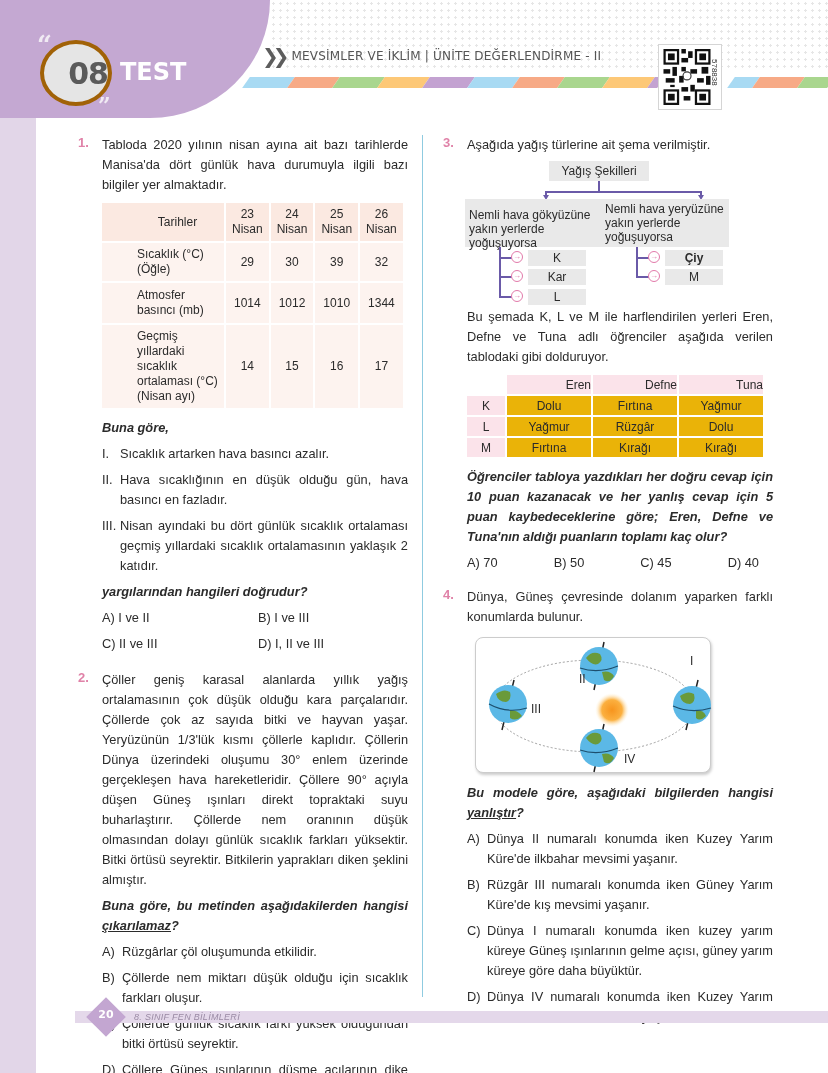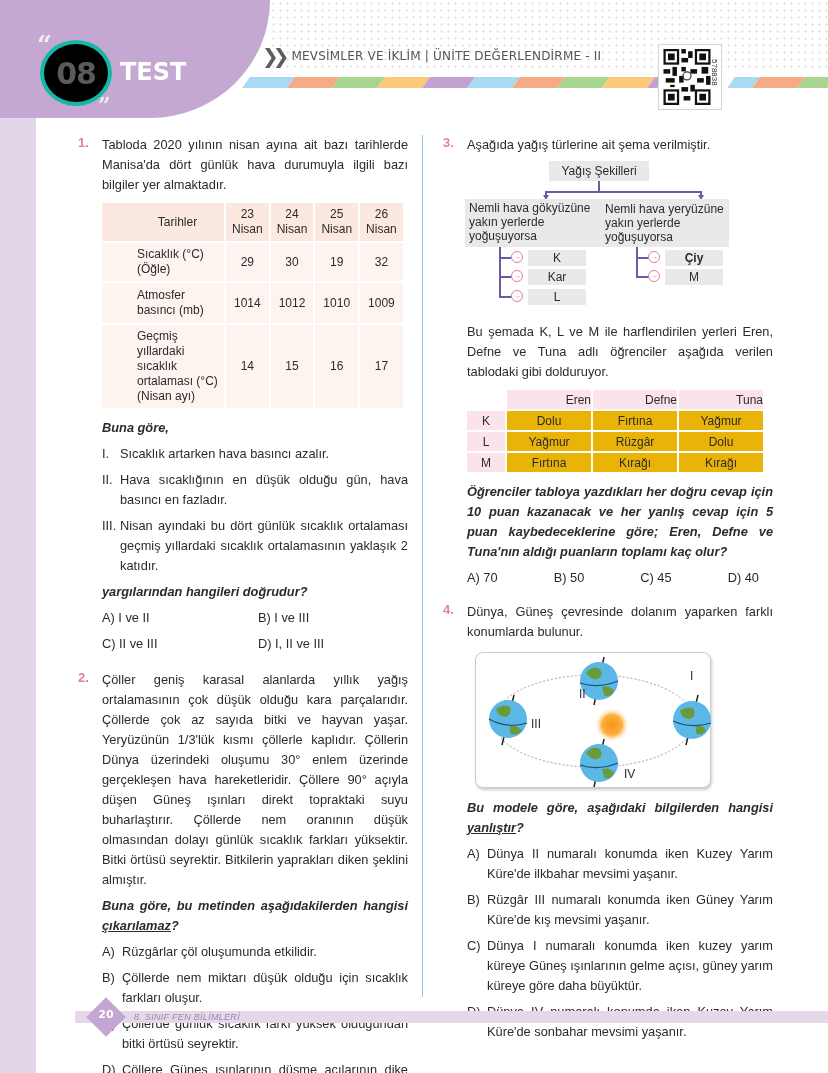--- a/index.html
+++ b/index.html
@@ -4,21 +4,21 @@
 <style>
   * { box-sizing: border-box; margin: 0; padding: 0; }
   html, body { width: 828px; height: 1073px; overflow: hidden; background: #ffffff; }
   body { position: relative; font-family: "Liberation Sans", sans-serif; color: #2b2b2b; font-size: 13px; }
 
   
   .left-strip { position: absolute; left: 0; top: 0; width: 36px; height: 1073px; background: #e2d6e8; }
 
   
   .header-shape { position: absolute; left: 0; top: 0; width: 270px; height: 118px; background: #c4a8d2; border-bottom-right-radius: 120px 118px; }
-  .badge { position: absolute; left: 40px; top: 40px; width: 72px; height: 66px; border-radius: 50%; background: #000000; border: 4px solid #14b8a6; display: flex; align-items: center; justify-content: center; }
+  .badge { position: absolute; left: 40px; top: 40px; width: 72px; height: 66px; border-radius: 50%; background: #e5e5e5; border: 4px solid #a16207; display: flex; align-items: center; justify-content: flex-end; }
   .badge-num { font-family: "DejaVu Sans", sans-serif; font-weight: bold; font-size: 30px; color: #5a5a5a; letter-spacing: -1px; }
   .badge-quote-l { position: absolute; left: 37px; top: 30px; font-size: 26px; font-weight: bold; color: #f0eaf3; font-family: "DejaVu Serif", serif; }
   .badge-quote-r { position: absolute; left: 98px; top: 92px; font-size: 22px; font-weight: bold; color: #f0eaf3; font-family: "DejaVu Serif", serif; }
   .test-label { position: absolute; left: 120px; top: 58px; font-family: "DejaVu Sans", sans-serif; font-weight: bold; font-size: 24px; color: #ffffff; }
 
   
   .dot-pattern { position: absolute; left: 270px; top: 0; width: 558px; height: 70px;
     background-image: radial-gradient(#e6e6e6 1px, transparent 1.2px); background-size: 7px 7px; }
 
   .chapter-title { position: absolute; left: 262px; top: 44px; display: flex; align-items: center; gap: 8px; }
@@ -55,24 +55,24 @@
   .stmt .rt { text-align: justify; flex: 1; }
 
   .opts-grid { display: grid; grid-template-columns: 156px 150px; row-gap: 6px; margin-top: 6px; font-size: 12.8px; line-height: 20px; }
   .opts4 { display: flex; justify-content: space-between; margin-top: 6px; font-size: 12.8px; padding-right: 14px; line-height: 20px; }
 
   .opt { display: flex; margin-top: 6px; line-height: 20px; font-size: 12.8px; }
   .opt .ol { width: 20px; flex-shrink: 0; }
   .opt .ot { flex: 1; text-align: justify; }
 
   
-  .diagram { position: relative; width: 300px; height: 142px; margin: 6px 0 19px 22px; }
+  .diagram { position: relative; width: 300px; height: 142px; margin: 6px 0 4px 22px; }
   .d-box { position: absolute; background: #e9e9e9; font-size: 12px; line-height: 14px; }
   .d-top { left: 84px; top: 0; width: 100px; height: 20px; text-align: center; padding-top: 3px; }
-  .d-left { left: 0; top: 32px; width: 136px; height: 48px; padding: 2px 4px; }
+  .d-left { left: 0; top: 32px; width: 136px; height: 48px; padding: 9px 4px; }
   .d-right { left: 136px; top: 32px; width: 128px; height: 48px; padding: 3px 4px; }
   .d-leaf { position: absolute; width: 58px; height: 16px; background: #e9e9e9; text-align: center; font-size: 12px; line-height: 16px; }
   .d-line { position: absolute; background: #6a5aa8; }
   .d-arrow { position: absolute; width: 0; height: 0; border-left: 3px solid transparent; border-right: 3px solid transparent; border-top: 5px solid #6a5aa8; }
   .d-circ { position: absolute; width: 12px; height: 12px; border-radius: 50%; border: 1.5px solid #e27aaa; background: #fff; font-size: 8px; color: #e27aaa; line-height: 9px; text-align: center; }
 
   table.students { border-collapse: separate; border-spacing: 2px; margin-top: 6px; margin-left: 22px; }
   table.students td { font-size: 12px; text-align: center; padding: 2px 0; height: 19px; }
   table.students tr.h td { background: #fbe3ea; text-align: right; }
   table.students tr.h td.blank { background: transparent; }
@@ -172,29 +172,29 @@
           <td class="lbl" style="text-align:center">Tarihler</td>
           <td class="num"><span>23</span><br><span>Nisan</span></td>
           <td class="num"><span>24</span><br><span>Nisan</span></td>
           <td class="num"><span>25</span><br><span>Nisan</span></td>
           <td class="num"><span>26</span><br><span>Nisan</span></td>
         </tr>
         <tr style="height:34px">
           <td class="lbl">Sıcaklık (°C) (Öğle)</td>
           <td class="num">29</td>
           <td class="num">30</td>
-          <td class="num">19</td>
+          <td class="num">39</td>
           <td class="num">32</td>
         </tr>
         <tr style="height:40px">
           <td class="lbl">Atmosfer basıncı (mb)</td>
           <td class="num">1014</td>
           <td class="num">1012</td>
           <td class="num">1010</td>
-          <td class="num">1009</td>
+          <td class="num">1344</td>
         </tr>
         <tr style="height:56px">
           <td class="lbl">Geçmiş yıllardaki sıcaklık ortalaması (°C) (Nisan ayı)</td>
           <td class="num">14</td>
           <td class="num">15</td>
           <td class="num">16</td>
           <td class="num">17</td>
         </tr>
       </tbody>
         </table>

